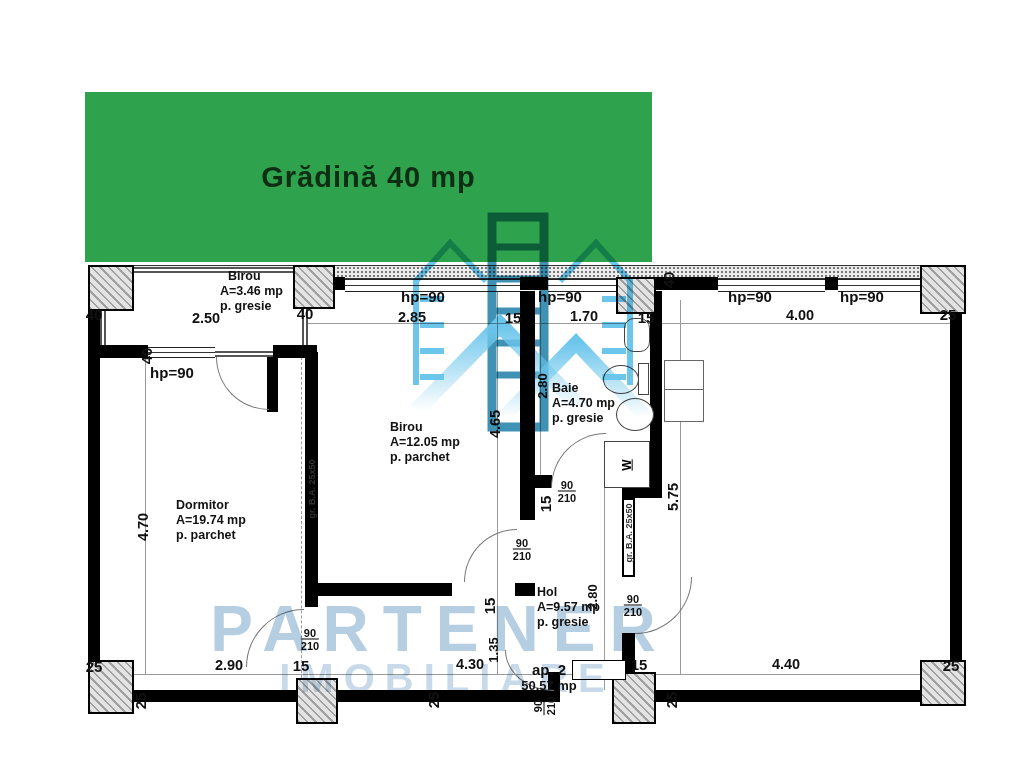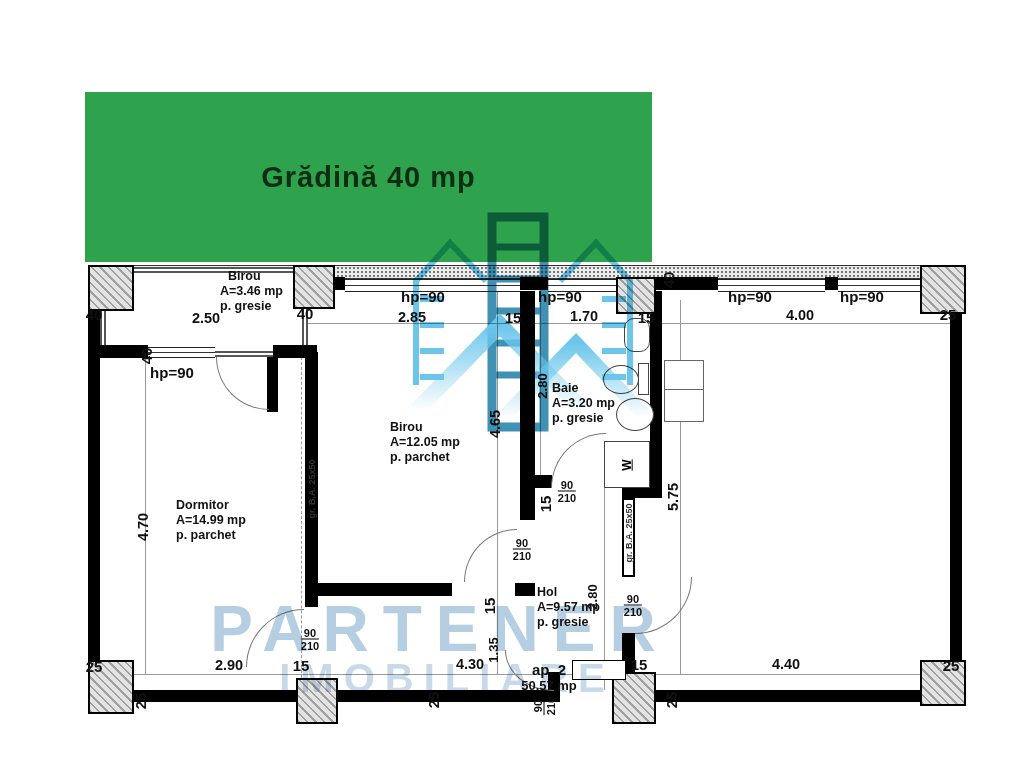--- a/index.html
+++ b/index.html
@@ -121,31 +121,31 @@
   <div class="fix" style="left:664px;top:360px;width:38px;height:29px;border-color:#666;"></div>
   <div class="fix" style="left:664px;top:389px;width:38px;height:31px;border-color:#666;"></div>
 
   <div class="room" style="left:220px;top:269px;">
     <div style="padding-left:8px;">Birou</div>
     <div>A=3.46 mp</div>
     <div>p. gresie</div>
   </div>
   <div class="room" style="left:176px;top:498px;">
     <div>Dormitor</div>
-    <div>A=14.99 mp</div>
+    <div>A=19.74 mp</div>
     <div>p. parchet</div>
   </div>
   <div class="room" style="left:390px;top:420px;">
     <div>Birou</div>
     <div>A=12.05 mp</div>
     <div>p. parchet</div>
   </div>
   <div class="room" style="left:552px;top:381px;">
     <div>Baie</div>
-    <div>A=3.20 mp</div>
+    <div>A=4.70 mp</div>
     <div>p. gresie</div>
   </div>
   <div class="room" style="left:537px;top:585px;">
     <div>Hol</div>
     <div>A=9.57 mp</div>
     <div>p. gresie</div>
   </div>
   <div class="t fs11 underl" style="left:549px;top:669px;">ap. 2</div>
   <div class="t" style="left:549px;top:685px;">50.57 mp</div>
 

